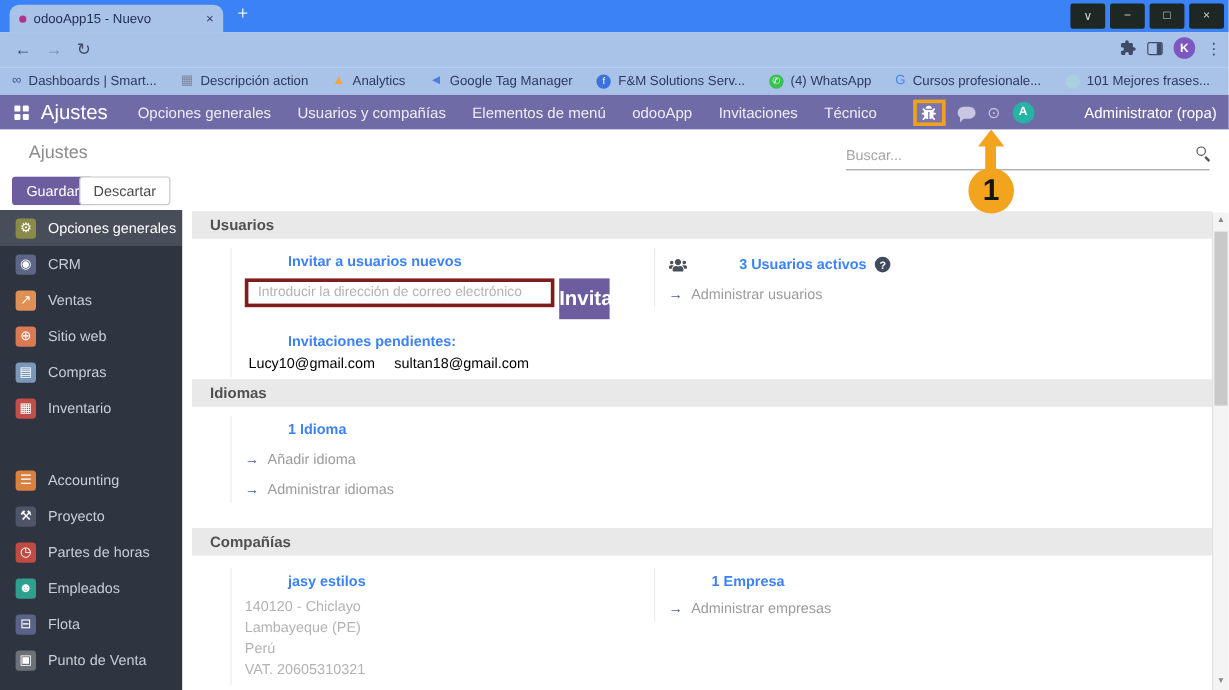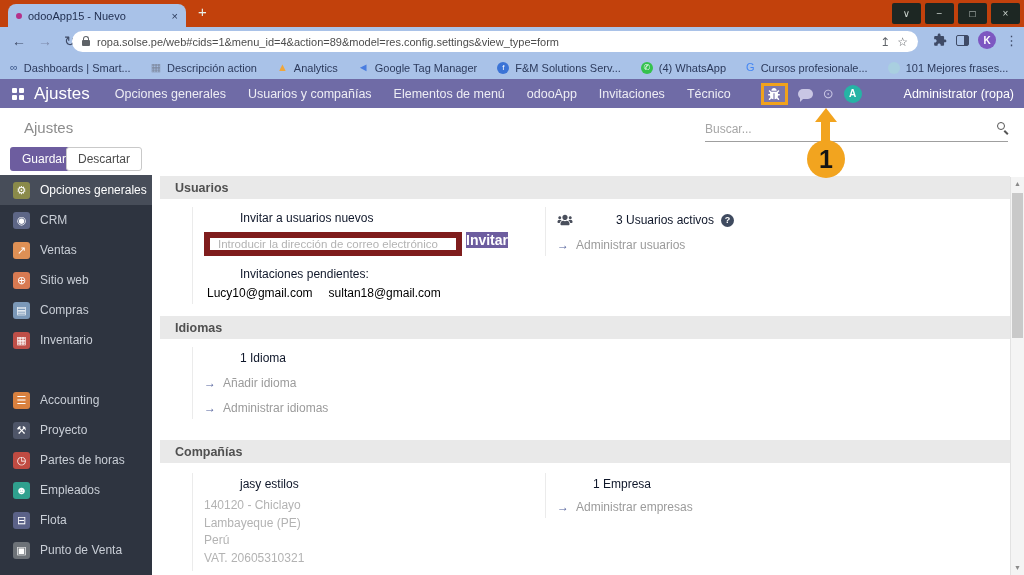--- a/index.html
+++ b/index.html
@@ -1,21 +1,21 @@
 <!DOCTYPE html>
 <html><head>
 <meta charset="utf-8">
 <style>
   * { margin:0; padding:0; box-sizing:border-box; }
   html,body { width:1024px; height:575px; }
   body { position:relative; overflow:hidden; background:#fff;
          font-family:"Liberation Sans", sans-serif; font-size:12px; }
 
   
-  .titlebar { position:absolute; top:0; left:0; right:0; height:27px; background:#c2410c; }
+  .titlebar { position:absolute; top:0; left:0; right:0; height:27px; background:#3b82f6; }
   .tab { position:absolute; left:8px; top:4px; width:178px; height:23px; background:#a9c2e8;
          border-radius:8px 8px 0 0; display:flex; align-items:center; padding:0 8px; gap:6px; }
   .favicon { width:6px; height:6px; border:3px solid #b5318a; border-radius:50%; flex:0 0 auto; }
   .tab-title { flex:1; font-size:11px; color:#1f2d4e; white-space:nowrap; overflow:hidden; }
   .tab-close { color:#2a3a5c; font-size:11px; cursor:default; }
   .new-tab { position:absolute; left:198px; top:3px; color:#e9f0ea; font-size:15px; }
   .win-controls { position:absolute; right:4px; top:3px; display:flex; gap:4px; }
   .win-btn { width:29px; height:21px; background:#1d2723; color:#ccd5cf; border-radius:2px;
              display:flex; align-items:center; justify-content:center; font-size:10px; }
 
@@ -85,30 +85,30 @@
   .side-item.active { background:#474d59; color:#fff; }
   .side-item.gap { margin-top:30px; }
   .side-icon { width:17px; height:17px; border-radius:3px; color:#fff; font-size:11px; line-height:17px;
                text-align:center; flex:0 0 auto; }
 
   
   .main { position:absolute; top:175px; left:152px; right:14px; bottom:0; background:#fff; overflow:hidden; }
   .band { position:absolute; left:8px; right:0; height:23px; background:#e9e9e9; display:flex;
           align-items:center; padding-left:15px; font-size:12.5px; font-weight:600; color:#505050; }
   .box { position:absolute; border-left:1px solid #ebebeb; padding:4px 0 4px 11px; }
-  .setting-label { font-size:12px; font-weight:400; color:#0f172a;padding-left:36px; }
+  .setting-label { font-size:12px; font-weight:700; color:#3b82f6;padding-left:36px; }
   .invite-row { margin-top:7px; display:flex; }
-  .invite-input { width:258px; height:24px; border:6px solid #7f1d1d; padding:0 8px; font-size:11.5px;
+  .invite-input { width:258px; height:24px; border:3px solid #7f1d1d; padding:0 8px; font-size:11.5px;
                   color:#555; font-family:inherit; outline:none; }
   .invite-input::placeholder { color:#b3b3b3; }
-  .invite-btn { width:42px; height:16px; margin-left:4px; background:#6d5d9f; color:#fff; border:none;
-                font-size:14px; font-weight:700; font-family:inherit; cursor:pointer; }
+  .invite-btn { width:42px; height:34px; margin-left:4px; background:#6d5d9f; color:#fff; border:none;
+                font-size:17px; font-weight:700; font-family:inherit; cursor:pointer; }
   .pending { margin-top:11px; }
   .emails { margin-top:5px; display:flex; gap:16px; font-size:12px; color:#000000; padding-left:3px; }
-  .row-flex { display:flex; align-items:center; gap:7px; }
+  .row-flex { display:flex; align-items:flex-end; gap:7px; }
   .help-badge { width:13px; height:13px; border-radius:50%; background:#3f4a5f; color:#fff; font-size:9px;
                 font-weight:700; display:flex; align-items:center; justify-content:center; }
   .link-row { display:flex; align-items:center; gap:7px; margin-top:11px; font-size:12px; color:#9b9b9b;
               cursor:pointer; }
   .arrow-g { color:#52609b; font-weight:700; }
   .addr { margin-top:6px; font-size:12px; color:#b3b3b3; line-height:17.6px; }
 
   
   .scrollbar { position:absolute; right:0; top:177px; bottom:0; width:14px; background:#f4f4f4;
                border-left:1px solid #e2e2e2; }
@@ -140,26 +140,20 @@
     <span class="win-btn">−</span>
     <span class="win-btn">□</span>
     <span class="win-btn">×</span>
   </div>
 </div>
 
 <div class="toolbar">
   <span class="nav-ic" style="left:12px">←</span>
   <span class="nav-ic" style="left:38px;color:#7e8bad">→</span>
   <span class="nav-ic" style="left:64px">↻</span>
-  <div class="urlbar">
-    <span class="lock"></span>
-    <span class="url-text">ropa.solse.pe/web#cids=1&amp;menu_id=4&amp;action=89&amp;model=res.config.settings&amp;view_type=form</span>
-    <span class="pill-ic">↥</span>
-    <span class="pill-ic">☆</span>
-  </div>
   <div class="tool-right">
     <svg width="14" height="14" viewBox="0 0 24 24" fill="#3e4a66">
         <path d="M20.5 11H19V7c0-1.1-.9-2-2-2h-4V3.5C13 2.12 11.88 1 10.5 1S8 2.12 8 3.5V5H4c-1.1 0-1.99.9-1.99 2v3.8H3.5c1.49 0 2.7 1.21 2.7 2.7s-1.21 2.7-2.7 2.7H2V20c0 1.1.9 2 2 2h3.8v-1.5c0-1.49 1.21-2.7 2.7-2.7 1.49 0 2.7 1.21 2.7 2.7V22H17c1.1 0 2-.9 2-2v-4h1.5c1.38 0 2.5-1.12 2.5-2.5S21.88 11 20.5 11z"></path>
       </svg>
     <span class="panel-ic"></span>
     <span class="avatar-k">K</span>
     <span class="dots">⋮</span>
   </div>
 </div>
 

